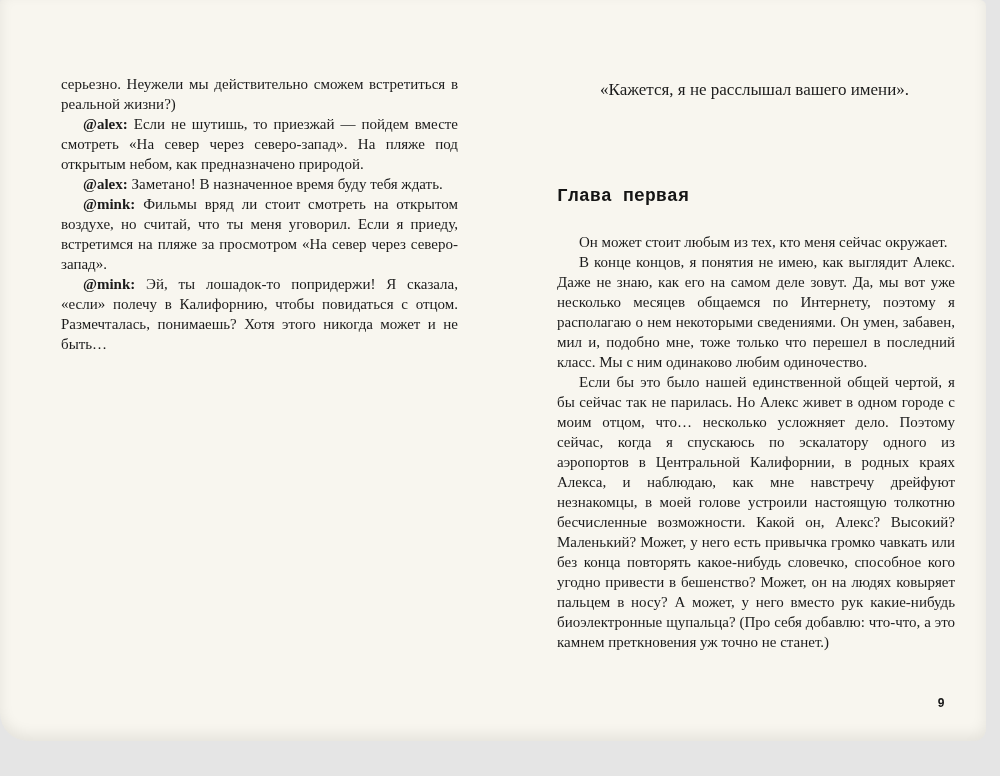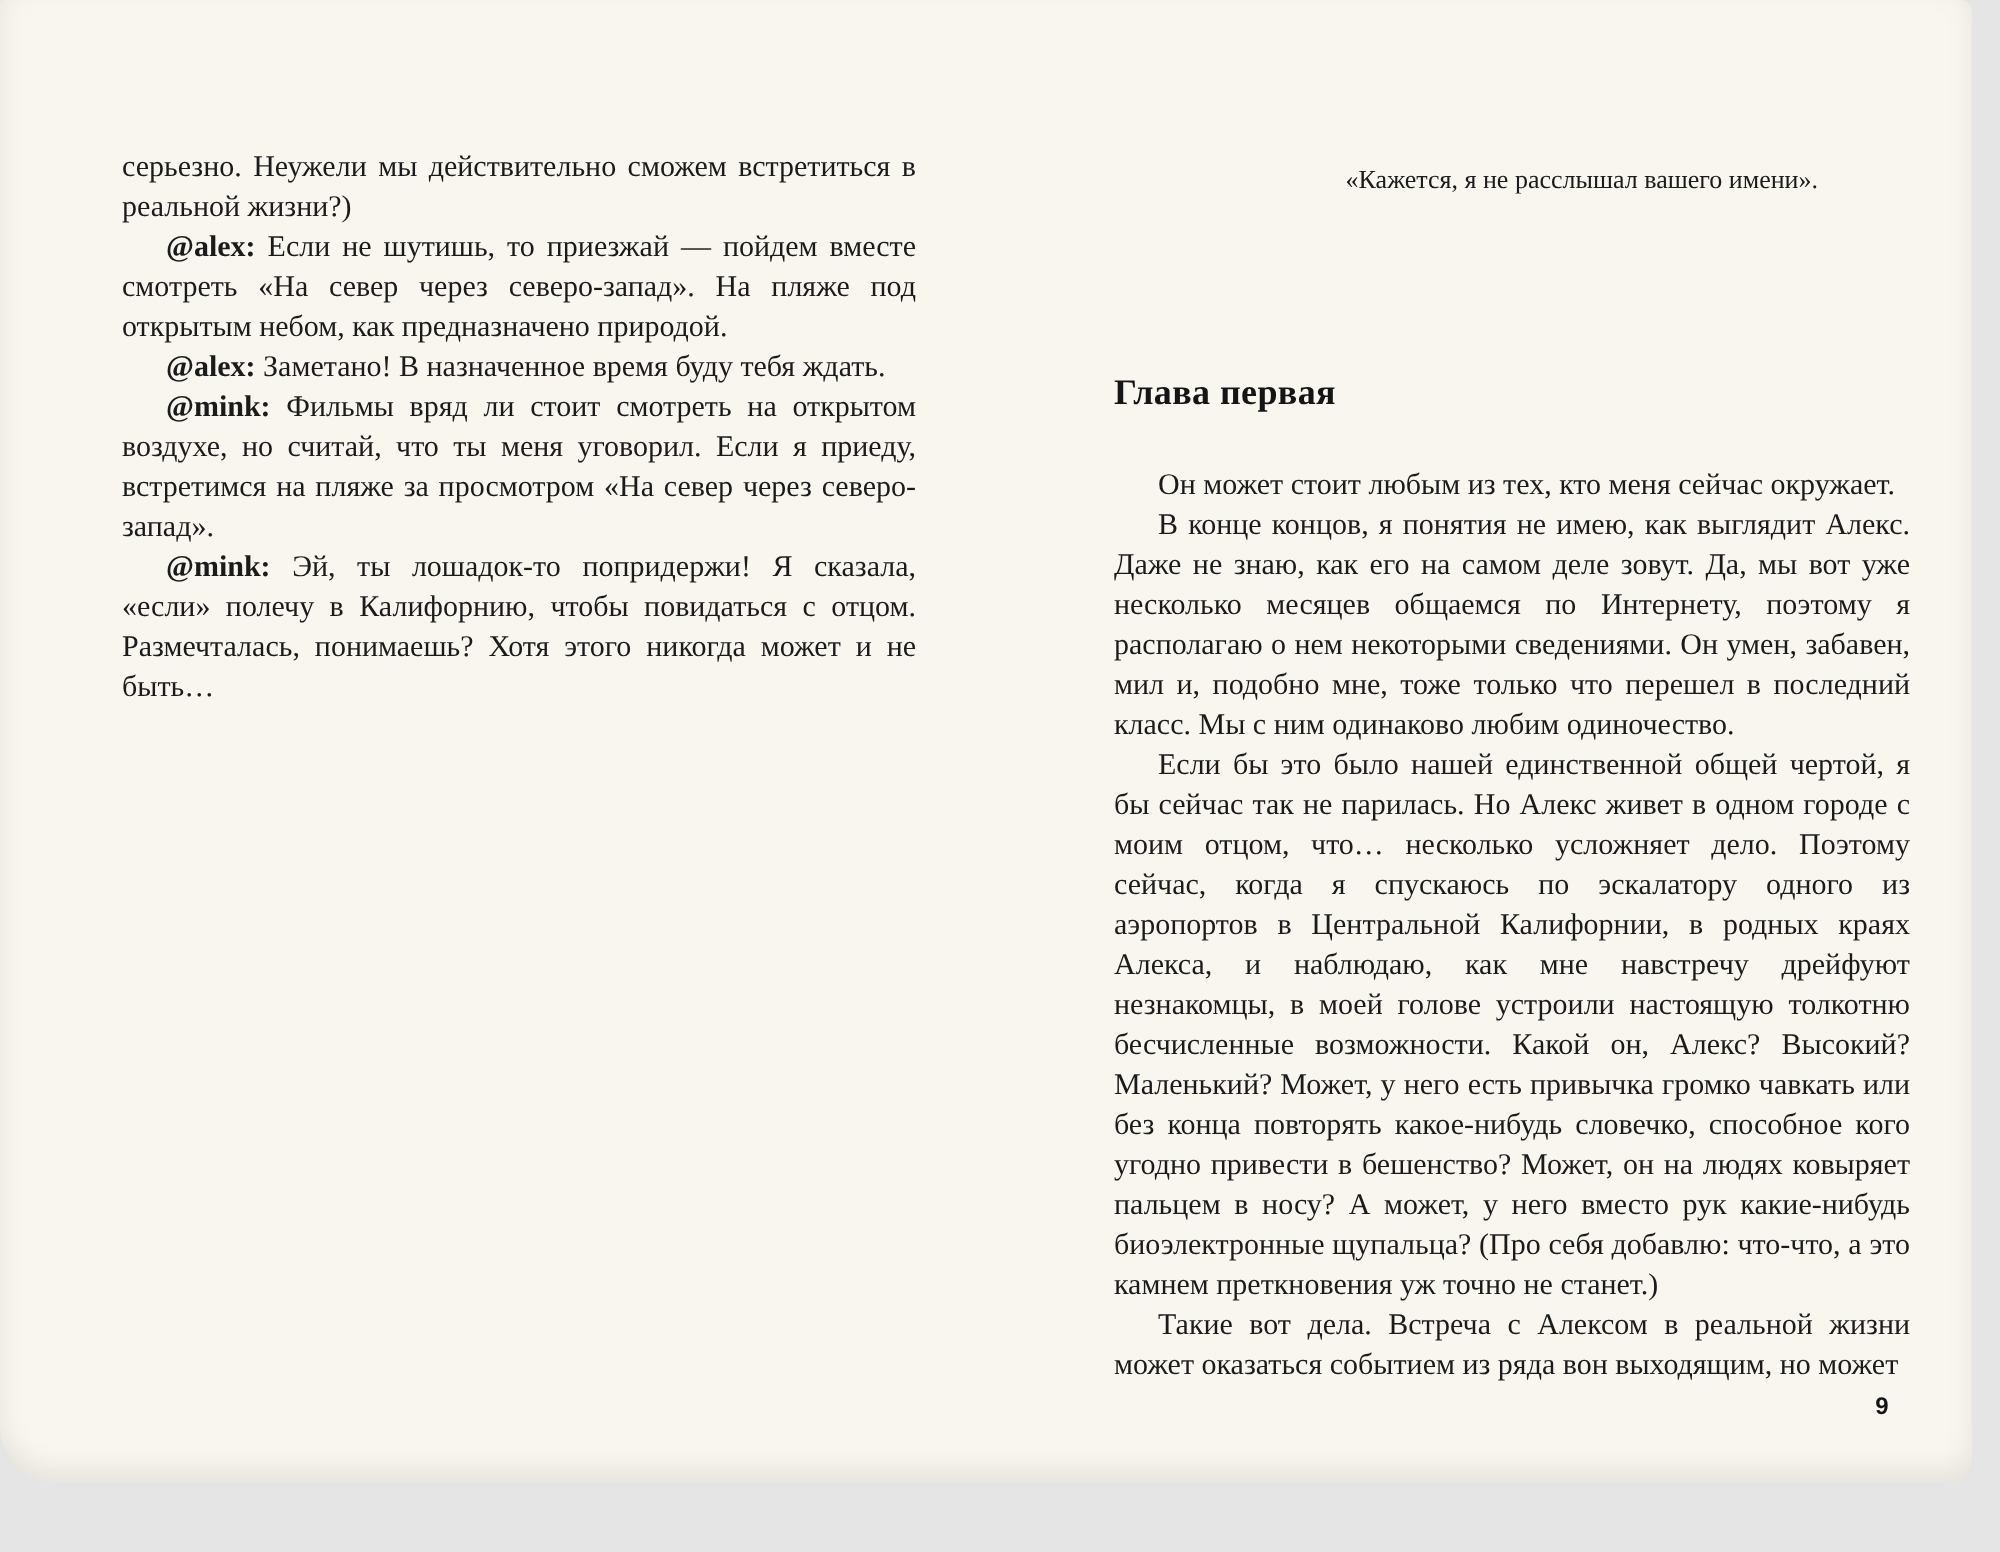--- a/index.html
+++ b/index.html
@@ -48,27 +48,27 @@
   .right-col {
     position: absolute;
     left: 557px;
     top: 80px;
     width: 398px;
     color: #1b1b1b;
   }
   .epigraph {
     text-align: right;
     padding-right: 46px;
-    font-size: 13px;
+    font-size: 17px;
     line-height: 20px;
     color: #1b1b1b;
   }
   .chapter {
     margin: 86px 0 0 0;
-    font-family: Liberation Serif, serif;
+    font-family: Liberation Mono, monospace;
     font-weight: bold;
     font-size: 18px;
     letter-spacing: 0.2px;
     color: #151515;
   }
   .body-text { margin-top: 26px; }
   .pageno {
     position: absolute;
     left: 931px;
     top: 696px;
@@ -98,20 +98,19 @@
       <div class="epigraph">
         <div>«Кажется, я не расслышал вашего имени».</div>
       </div>
 
       <h1 class="chapter">Глава первая</h1>
 
       <div class="body-text">
         <p class="ind">Он может стоит любым из тех, кто меня сейчас окружает.</p>
         <p class="ind">В конце концов, я понятия не имею, как выглядит Алекс. Даже не знаю, как его на самом деле зовут. Да, мы вот уже несколько месяцев общаемся по Интернету, поэтому я располагаю о нем некоторыми сведениями. Он умен, забавен, мил и, подобно мне, тоже только что перешел в последний класс. Мы с ним одинаково любим одиночество.</p>
         <p class="ind">Если бы это было нашей единственной общей чертой, я бы сейчас так не парилась. Но Алекс живет в одном городе с моим отцом, что… несколько усложняет дело. Поэтому сейчас, когда я спускаюсь по эскалатору одного из аэропортов в Центральной Калифорнии, в родных краях Алекса, и наблюдаю, как мне навстречу дрейфуют незнакомцы, в моей голове устроили настоящую толкотню бесчисленные возможности. Какой он, Алекс? Высокий? Маленький? Может, у него есть привычка громко чавкать или без конца повторять какое-нибудь словечко, способное кого угодно привести в бешенство? Может, он на людях ковыряет пальцем в носу? А может, у него вместо рук какие-нибудь биоэлектронные щупальца? (Про себя добавлю: что-что, а это камнем преткновения уж точно не станет.)</p>
-        <p class="ind">Такие вот дела. Встреча с Алексом в реальной жизни может оказаться событием из ряда вон выходящим, но может</p>
       </div>
     </div>
 
     <div class="pageno">9</div>
 
   </div>
 </div>
 
 </body></html>

